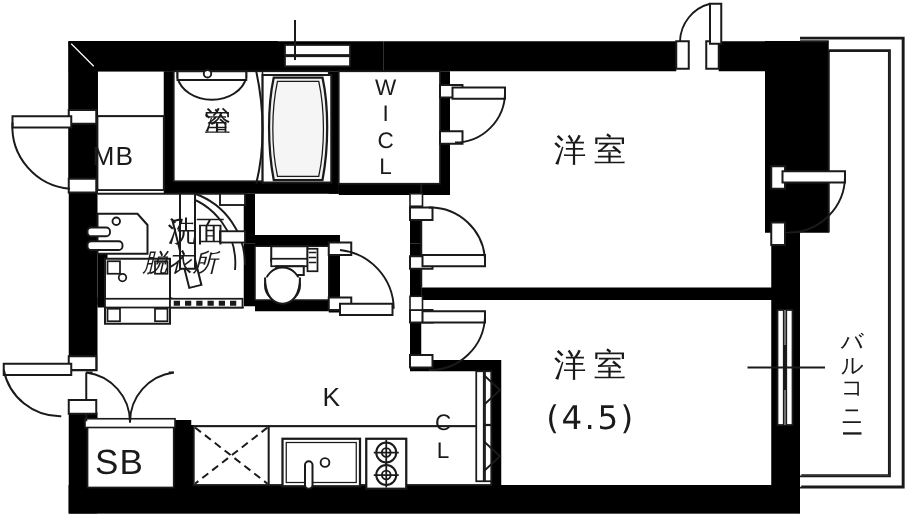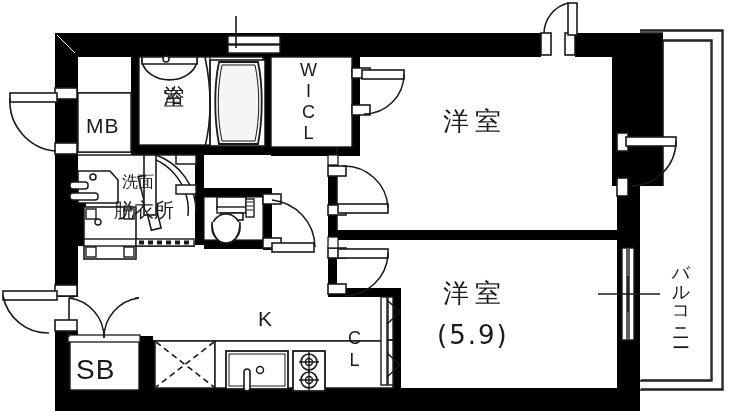--- a/index.html
+++ b/index.html
@@ -298,28 +298,28 @@
 
   <g fill="none" stroke="#1a1a1a" stroke-width="1.3">
     <path d="M640 31 H722 V389 H641"></path>
     <path d="M663 41 H711 V380 H641"></path>
   </g>
 </svg>
 
 <div class="lbl lbl-h" style="left:443px;top:108px;font-size:26px;letter-spacing:6px;">洋室</div>
 
 <div class="lbl lbl-h" style="left:443px;top:280px;font-size:26px;letter-spacing:6px;">洋室</div>
-<div class="lbl lbl-h" style="left:437px;top:322px;font-size:26px;letter-spacing:2px;">(5.9)</div>
+<div class="lbl lbl-h" style="left:437px;top:322px;font-size:26px;letter-spacing:2px;">(4.5)</div>
 
 <div class="lbl lbl-h vert" style="left:163px;top:68px;font-size:21px;">浴室</div>
 
-<div class="lbl lbl-h" style="left:122px;top:174px;font-size:16px;">洗面</div>
-<div class="lbl lbl-h" style="left:114px;top:200px;font-size:20px;">脱衣所</div>
-
-<div class="lbl" style="left:74px;top:115px;font-size:21px;letter-spacing:1px;margin-left:12px;">MB</div>
+<div class="lbl lbl-h" style="left:134px;top:174px;font-size:23px;">洗面</div>
+<div class="lbl lbl-h" style="left:114px;top:200px;font-size:20px;font-style:italic;">脱衣所</div>
+
+<div class="lbl" style="left:74px;top:115px;font-size:21px;letter-spacing:1px;">MB</div>
 
 <div class="lbl" style="left:76px;top:355px;font-size:28px;letter-spacing:1px;">SB</div>
 
 <div class="lbl" style="left:258px;top:308px;font-size:21px;">K</div>
 
 <div class="lbl" style="left:300px;top:60px;font-size:18px;line-height:21px;text-align:center;">W
 I
 C
 L</div>
 

